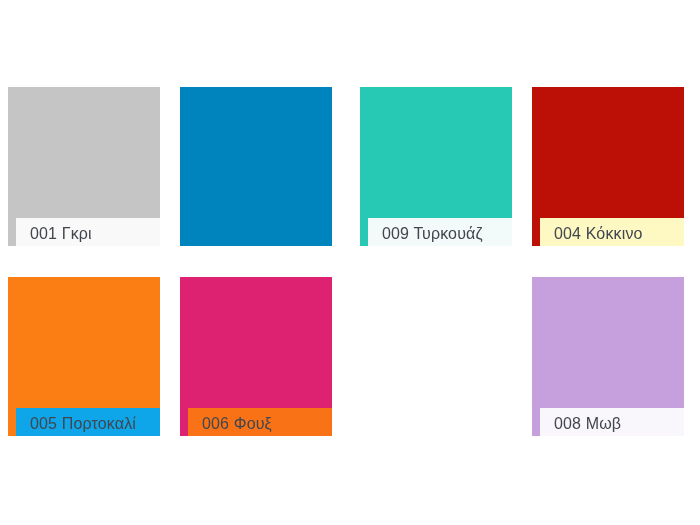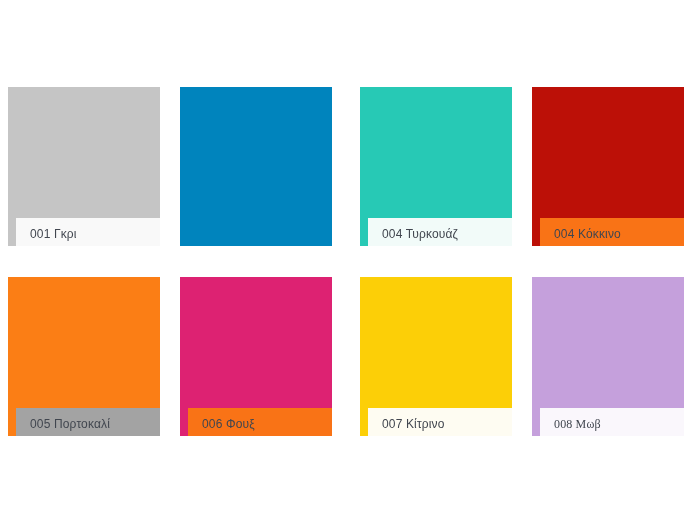--- a/index.html
+++ b/index.html
@@ -44,21 +44,21 @@
     width: 144px;
     height: 28px;
     overflow: hidden;
   }
 
   .swatch-label-text {
     position: absolute;
     left: 14px;
     top: 9px;
     white-space: nowrap;
-    font-size: 12px;
+    font-size: 16px;
     line-height: 14px;
     color: #41464f;
     letter-spacing: 0.15px;
     text-align: right;
   }
 
   
   .r1 { top: 87px; }
   .r2 { top: 277px; }
   .c1 { left: 8px; }
@@ -78,52 +78,46 @@
     </div>
   </div>
 
   <div class="swatch-cell r1 c2">
     <div class="swatch-color" style="background: rgb(0, 132, 189);"></div>
   </div>
 
   <div class="swatch-cell r1 c3">
     <div class="swatch-color" style="background: rgb(39, 201, 181);"></div>
     <div class="swatch-label-box" style="background: rgb(242, 251, 249);">
-      <span class="swatch-label-text" style="color: rgb(65, 70, 79);">004 Τυρκουάζ</span>
+      <span class="swatch-label-text" style="color: rgb(65, 70, 79);">009 Τυρκουάζ</span>
     </div>
   </div>
 
   <div class="swatch-cell r1 c4">
     <div class="swatch-color" style="background: rgb(188, 16, 7);"></div>
-    <div class="swatch-label-box" style="background: #f97316;">
+    <div class="swatch-label-box" style="background: #fef9c3;">
       <span class="swatch-label-text" style="color: rgb(65, 70, 79);">004 Κόκκινο</span>
     </div>
   </div>
 
   <div class="swatch-cell r2 c1">
     <div class="swatch-color" style="background: rgb(251, 126, 21);"></div>
-    <div class="swatch-label-box" style="background: #a3a3a3;">
+    <div class="swatch-label-box" style="background: #0ea5e9;">
       <span class="swatch-label-text" style="color: rgb(65, 70, 79);">005 Πορτοκαλί</span>
     </div>
   </div>
 
   <div class="swatch-cell r2 c2">
     <div class="swatch-color" style="background: rgb(221, 34, 114);"></div>
     <div class="swatch-label-box" style="background: #f97316;">
       <span class="swatch-label-text" style="color: rgb(65, 70, 79);">006 Φουξ</span>
     </div>
   </div>
 
-  <div class="swatch-cell r2 c3">
-    <div class="swatch-color" style="background: rgb(252, 207, 7);"></div>
-    <div class="swatch-label-box" style="background: rgb(254, 252, 242);">
-      <span class="swatch-label-text" style="color: rgb(65, 70, 79);">007 Κίτρινο</span>
-    </div>
-  </div>
 
   <div class="swatch-cell r2 c4">
     <div class="swatch-color" style="background: rgb(197, 160, 220);"></div>
     <div class="swatch-label-box" style="background: rgb(250, 247, 252);">
-      <span class="swatch-label-text" style="color: rgb(65, 70, 79); font-family: Liberation Serif, serif;">008 Μωβ</span>
+      <span class="swatch-label-text" style="color: rgb(65, 70, 79);">008 Μωβ</span>
     </div>
   </div>
 
 </div>
 
 </body></html>

